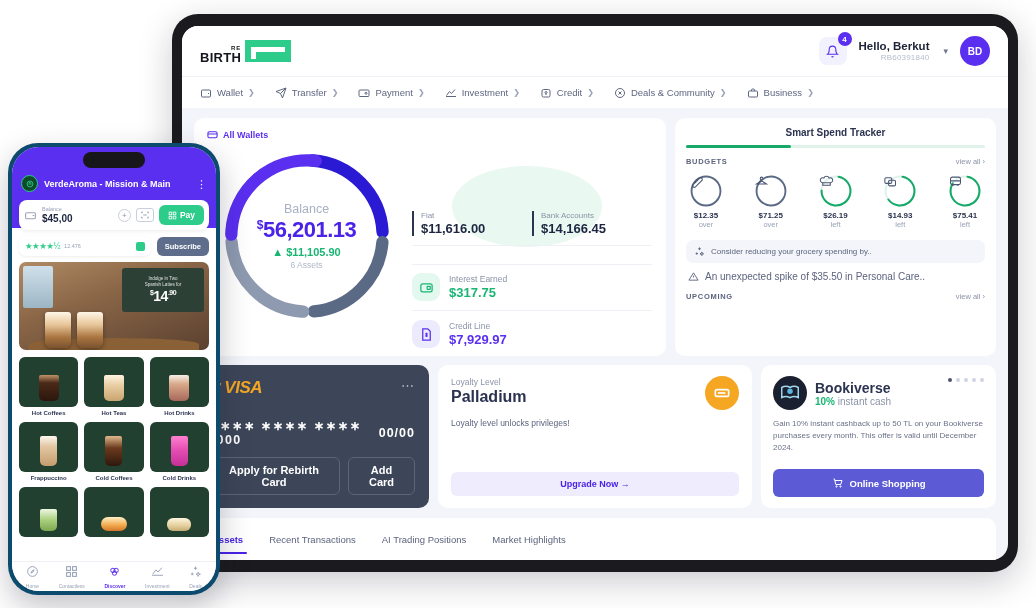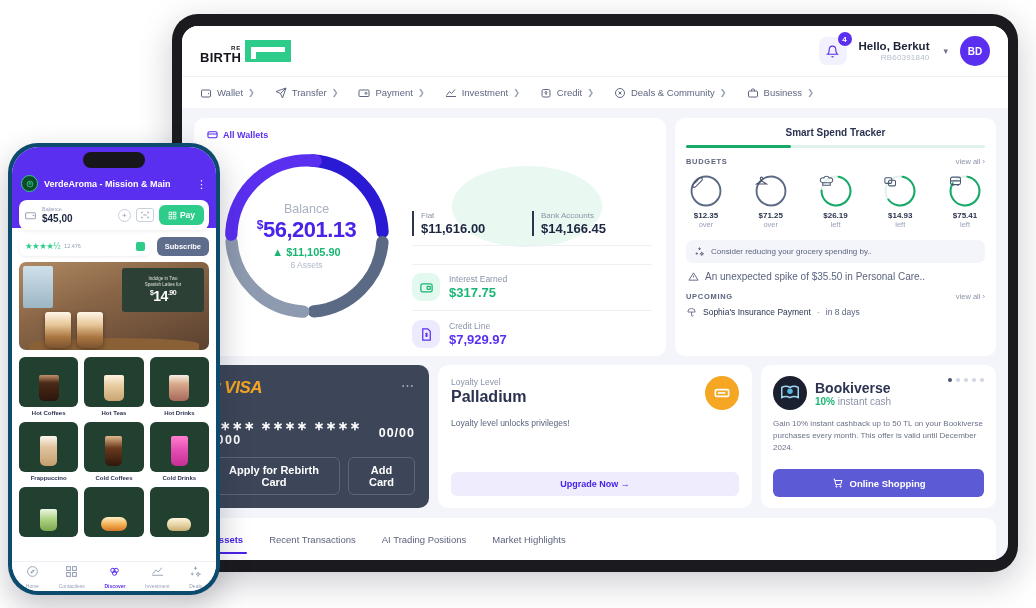--- a/index.html
+++ b/index.html
@@ -486,29 +486,20 @@
                   <path d="M12 4 2 20h20z"></path>
                   <path d="M12 10v4M12 17h.01"></path>
                 </svg>
             <span>An unexpected spike of $35.50 in Personal Care..</span>
           </div>
 
           <div class="upc">
             <span class="sp-h">UPCOMING</span>
             <span class="viewall"><span>view all</span> ›</span>
           </div>
-          <div class="upcrow">
-            <svg width="11" height="11" viewBox="0 0 24 24" fill="none" stroke="#5c647e" stroke-width="1.8">
-                  <path d="M12 3a8 8 0 0 1 8 8H4a8 8 0 0 1 8-8z"></path>
-                  <path d="M12 11v7a2 2 0 0 0 4 0"></path>
-                </svg>
-            <span>Sophia's Insurance Payment</span>
-            <span class="dot">-</span>
-            <span class="days">in 8 days</span>
-          </div>
         </div>
       </div>
 
       <div class="row2">
 
         <div class="visa-card">
           <div class="visa-top">
             <div class="visa-logo"><span>▼</span><span>VISA</span></div>
             <div class="dots3">⋯</div>
           </div>

